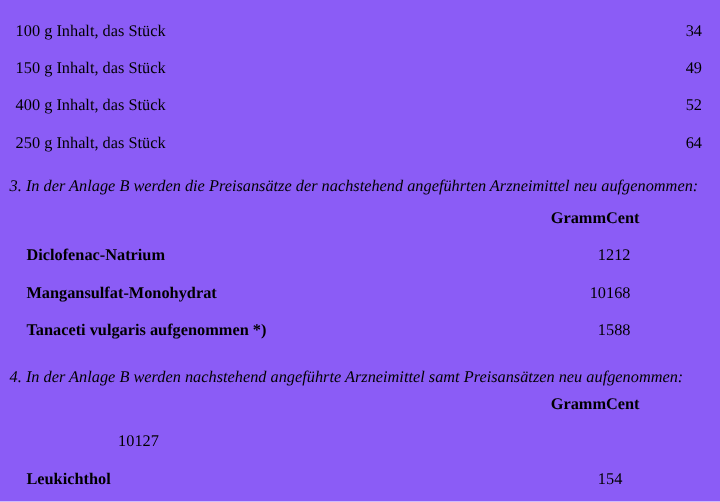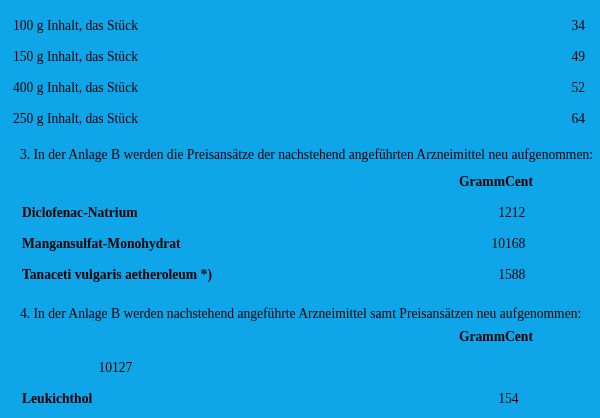--- a/index.html
+++ b/index.html
@@ -4,21 +4,21 @@
 <style>
   html, body {
     margin: 0;
     padding: 0;
     background: #ffffff;
   }
   .page {
     position: relative;
     width: 600px;
     height: 418px;
-    background: #0ea5e9;
+    background: #8b5cf6;
     color: #000000;
     font-family: "Liberation Serif", "DejaVu Serif", serif;
     font-size: 13.6px;
     overflow: hidden;
   }
   
   .size-block {
     position: absolute;
     top: 10px;
     left: 0;
@@ -27,22 +27,23 @@
   .size-row {
     display: flex;
     justify-content: space-between;
     align-items: center;
     height: 31px;
     padding: 0 15px 0 13px;
   }
   
   .heading {
     position: absolute;
-    left: 20px;
+    left: 8px;
     margin: 0;
+    font-style: italic;
     line-height: 15px;
     white-space: nowrap;
   }
   .h3 { top: 147px; }
   .h4 { top: 306px; }
   
   .price-table {
     position: absolute;
     left: 0;
     right: 0;
@@ -96,21 +97,21 @@
       <span class="tname">Diclofenac-Natrium</span>
       <span class="tgramm">1</span>
       <span class="tcent">212</span>
     </div>
     <div class="trow">
       <span class="tname">Mangansulfat-Monohydrat</span>
       <span class="tgramm">10</span>
       <span class="tcent">168</span>
     </div>
     <div class="trow">
-      <span class="tname">Tanaceti vulgaris aetheroleum *)</span>
+      <span class="tname">Tanaceti vulgaris aufgenommen *)</span>
       <span class="tgramm">1</span>
       <span class="tcent">588</span>
     </div>
   </section>
 
   <p class="heading h4">4. In der Anlage B werden nachstehend angeführte Arzneimittel samt Preisansätzen neu aufgenommen:</p>
 
   <section class="price-table t4">
     <div class="trow thead">
       <span class="tname"></span>

